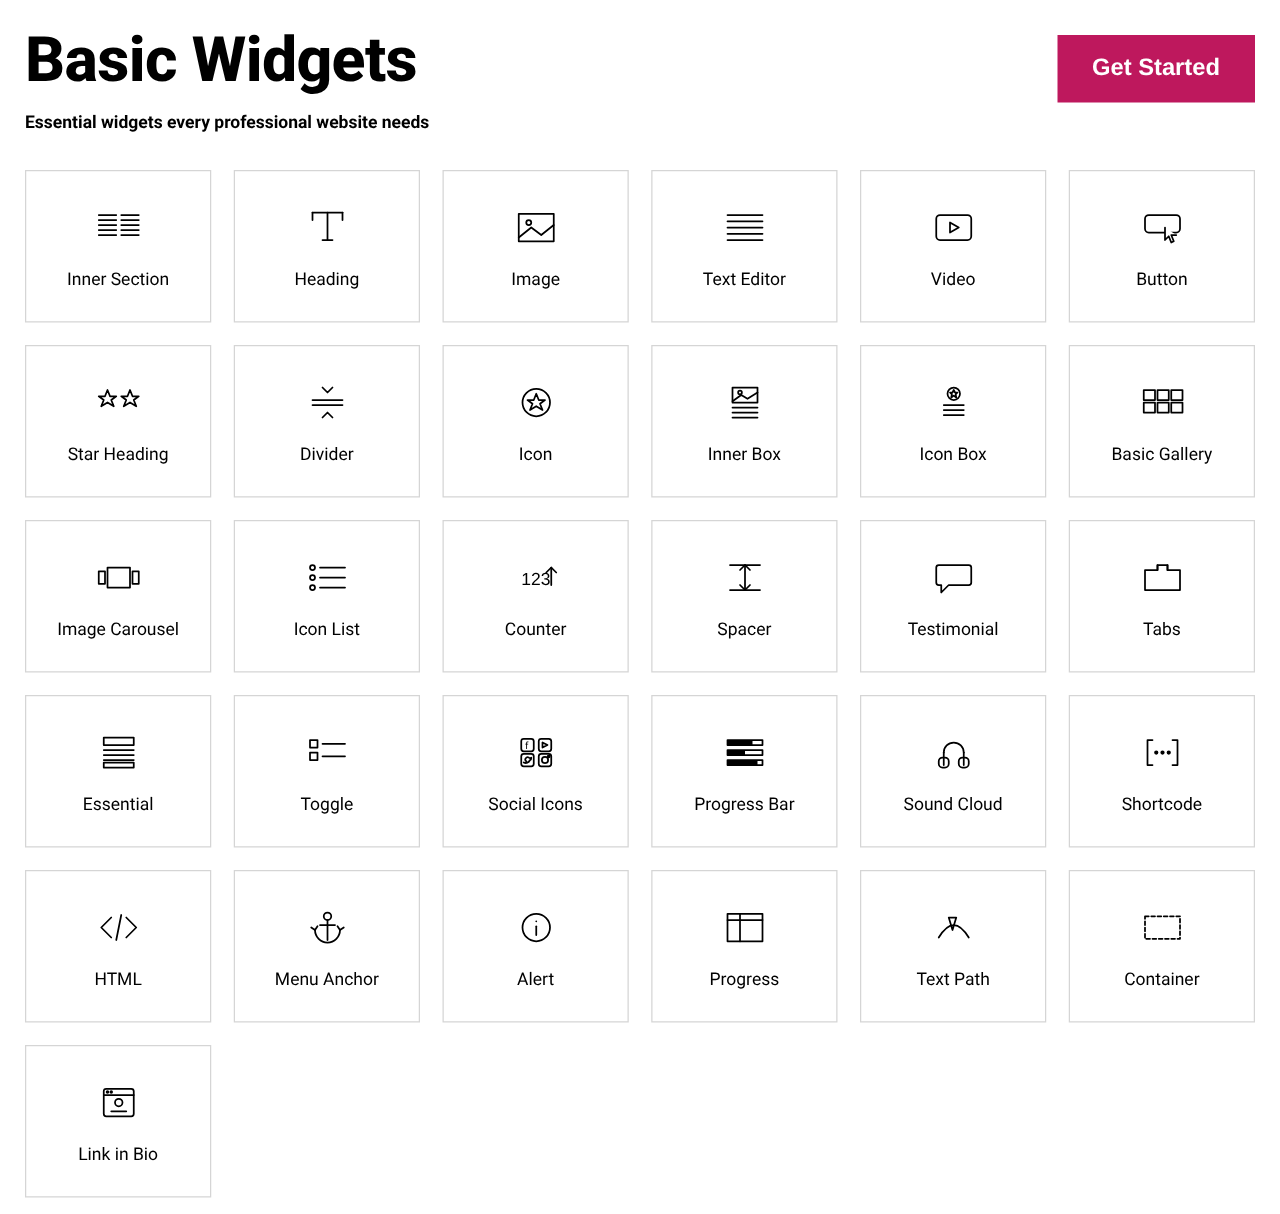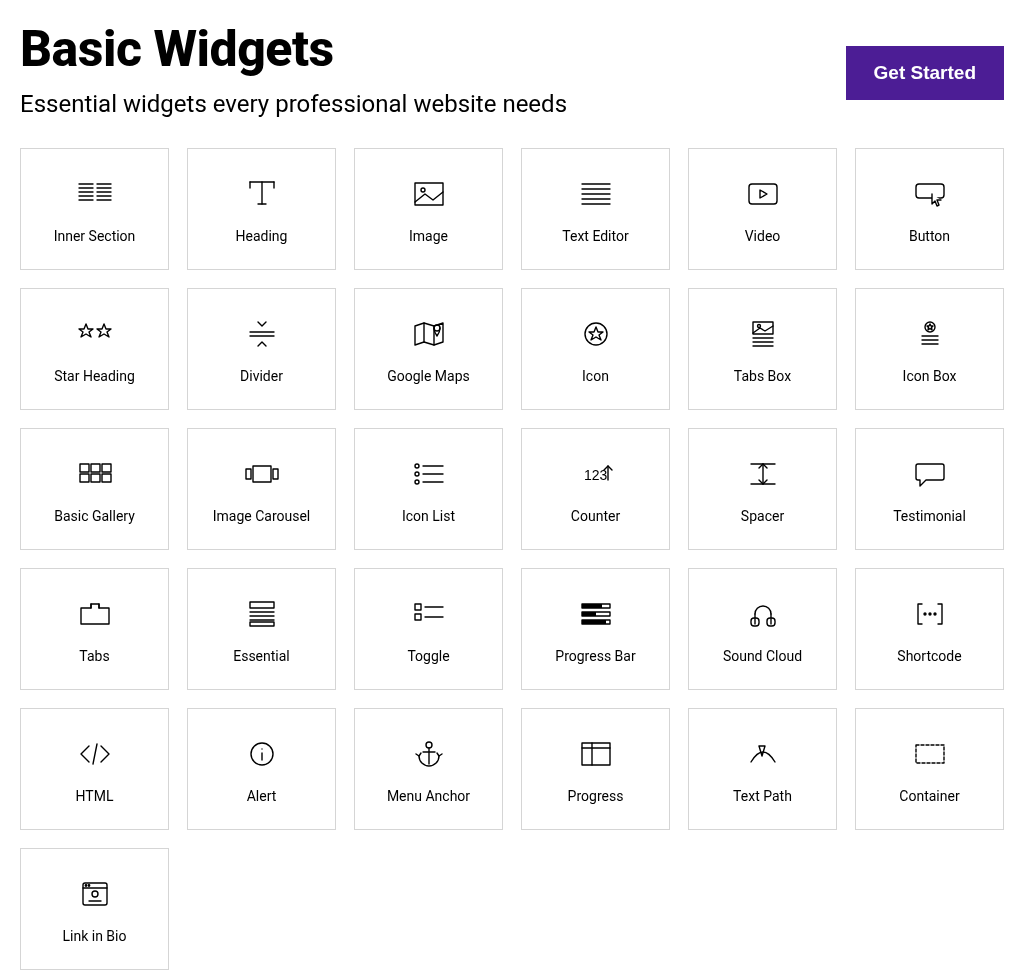--- a/index.html
+++ b/index.html
@@ -18,33 +18,33 @@
   .header-left {
     flex: 1;
   }
   .page-title {
     font-size: 50px;
     font-weight: 800;
     letter-spacing: -0.5px;
     margin-bottom: 12px;
   }
   .page-subtitle {
-    font-size: 24px;
-    font-weight: 400;
+    font-size: 14px;
+    font-weight: 700;
     color: #000;
   }
   .cta-button {
-    background: #4c1d95;
+    background: #be185d;
     color: #fff;
     border: none;
     padding: 16px 28px;
     font-size: 19px;
     font-weight: 600;
     cursor: pointer;
-    margin-top: 26px;
+    margin-top: 8px;
   }
   .widgets-grid {
     display: grid;
     grid-template-columns: repeat(6, 1fr);
     gap: 18px;
   }
   .widget-card {
     border: 1px solid #d5d5d5;
     background: #fff;
     display: flex;
@@ -148,40 +148,32 @@
       <div class="widget-icon">
         <svg viewBox="0 0 36 28">
           <use href="#divider-icon"></use>
         </svg>
       </div>
       <div class="widget-label">Divider</div>
     </div>
     <div class="widget-card">
       <div class="widget-icon">
         <svg viewBox="0 0 36 28">
-          <use href="#google-maps-icon"></use>
-        </svg>
-      </div>
-      <div class="widget-label">Google Maps</div>
-    </div>
-    <div class="widget-card">
-      <div class="widget-icon">
-        <svg viewBox="0 0 36 28">
           <use href="#icon-icon"></use>
         </svg>
       </div>
       <div class="widget-label">Icon</div>
     </div>
     <div class="widget-card">
       <div class="widget-icon">
         <svg viewBox="0 0 36 28">
           <use href="#image-box-icon"></use>
         </svg>
       </div>
-      <div class="widget-label">Tabs Box</div>
+      <div class="widget-label">Inner Box</div>
     </div>
     <div class="widget-card">
       <div class="widget-icon">
         <svg viewBox="0 0 36 28">
           <use href="#icon-box-icon"></use>
         </svg>
       </div>
       <div class="widget-label">Icon Box</div>
     </div>
     <div class="widget-card">
@@ -252,20 +244,28 @@
       <div class="widget-icon">
         <svg viewBox="0 0 36 28">
           <use href="#toggle-icon"></use>
         </svg>
       </div>
       <div class="widget-label">Toggle</div>
     </div>
     <div class="widget-card">
       <div class="widget-icon">
         <svg viewBox="0 0 36 28">
+          <use href="#social-icons-icon"></use>
+        </svg>
+      </div>
+      <div class="widget-label">Social Icons</div>
+    </div>
+    <div class="widget-card">
+      <div class="widget-icon">
+        <svg viewBox="0 0 36 28">
           <use href="#progress-bar-icon"></use>
         </svg>
       </div>
       <div class="widget-label">Progress Bar</div>
     </div>
     <div class="widget-card">
       <div class="widget-icon">
         <svg viewBox="0 0 36 28">
           <use href="#sound-cloud-icon"></use>
         </svg>
@@ -284,32 +284,32 @@
       <div class="widget-icon">
         <svg viewBox="0 0 36 28">
           <use href="#html-icon"></use>
         </svg>
       </div>
       <div class="widget-label">HTML</div>
     </div>
     <div class="widget-card">
       <div class="widget-icon">
         <svg viewBox="0 0 36 28">
+          <use href="#menu-anchor-icon"></use>
+        </svg>
+      </div>
+      <div class="widget-label">Menu Anchor</div>
+    </div>
+    <div class="widget-card">
+      <div class="widget-icon">
+        <svg viewBox="0 0 36 28">
           <use href="#alert-icon"></use>
         </svg>
       </div>
       <div class="widget-label">Alert</div>
-    </div>
-    <div class="widget-card">
-      <div class="widget-icon">
-        <svg viewBox="0 0 36 28">
-          <use href="#menu-anchor-icon"></use>
-        </svg>
-      </div>
-      <div class="widget-label">Menu Anchor</div>
     </div>
     <div class="widget-card">
       <div class="widget-icon">
         <svg viewBox="0 0 36 28">
           <use href="#sidebar-icon"></use>
         </svg>
       </div>
       <div class="widget-label">Progress</div>
     </div>
     <div class="widget-card">

